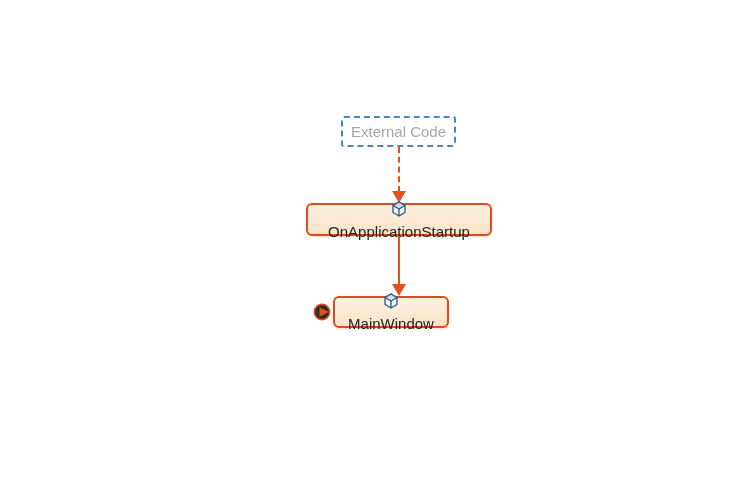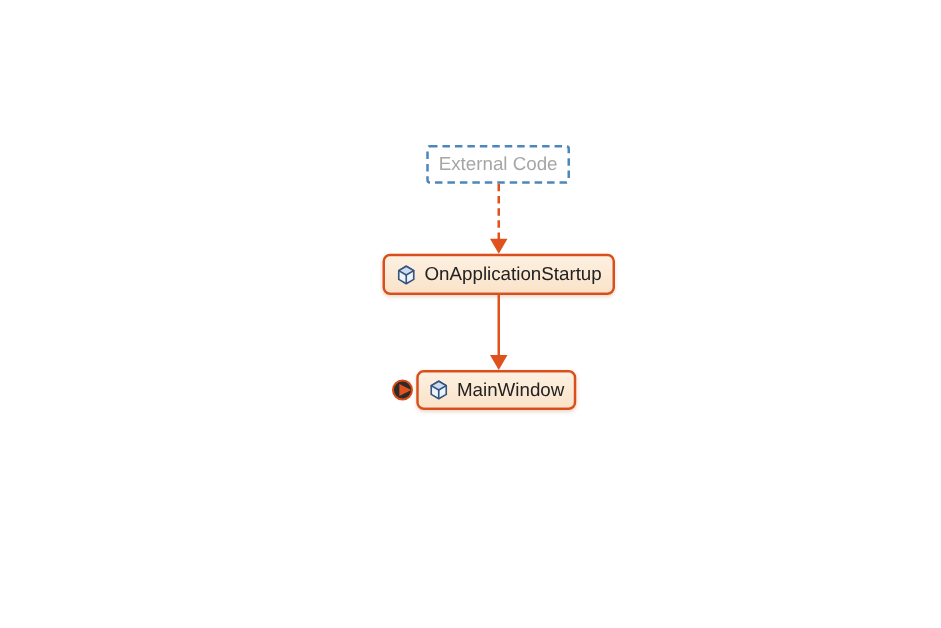--- a/index.html
+++ b/index.html
@@ -31,20 +31,21 @@
     font-size:15px;
     white-space:nowrap;
     cursor:pointer;
   }
   .node.method{
     border:2px solid var(--node-border);
     border-radius:6px;
     background:linear-gradient(180deg,var(--node-fill-top),var(--node-fill-bottom));
     color:var(--node-text);
     box-shadow:0 1px 3px rgba(170,85,25,0.22);
+    flex-direction:column;
   }
   .node.external{
     border:2px dashed var(--external-border);
     border-radius:3px;
     background:#ffffff;
     color:var(--external-text);
   }
   .node-label{line-height:1;}
   .cube-icon{display:flex;align-items:center;}
   .edge{position:absolute;width:14px;cursor:pointer;}
@@ -96,21 +97,21 @@
     <span class="arrowhead"></span>
   </div>
 
   <div class="badge" style="left:297px;top:303px;">
     <svg width="18" height="18" viewBox="0 0 18 18" style="overflow:visible;">
       <circle cx="9" cy="9" r="7.6" fill="#2b2b2b" stroke="#d84a15" stroke-width="1.6"></circle>
       <path d="M6.5 4.2 L16 9 L6.5 13.8 Z" fill="#e0521d"></path>
     </svg>
   </div>
 
-  <div class="node method" style="left:317px;top:296px;width:128px;height:32px;">
+  <div class="node method" style="left:317px;top:296px;width:116px;height:32px;">
     <span class="cube-icon">
       <svg width="16" height="16" viewBox="0 0 16 16">
         <path d="M8 1 L14 4.5 V11.5 L8 15 L2 11.5 V4.5 Z" fill="#eef3fb" stroke="#33557e" stroke-width="1.3" stroke-linejoin="round"></path>
         <path d="M8 1 L14 4.5 L8 8 L2 4.5 Z" fill="#cfdcf0" stroke="#33557e" stroke-width="1.3" stroke-linejoin="round"></path>
         <path d="M8 8 V15" fill="none" stroke="#33557e" stroke-width="1.3"></path>
       </svg>
     </span>
     <span class="node-label">MainWindow</span>
   </div>
 

